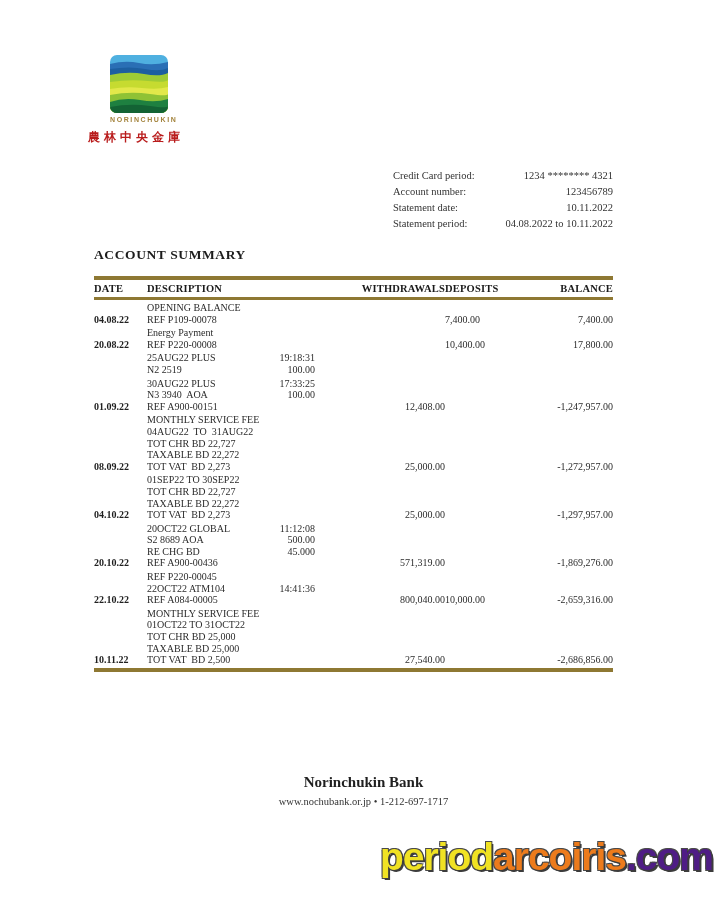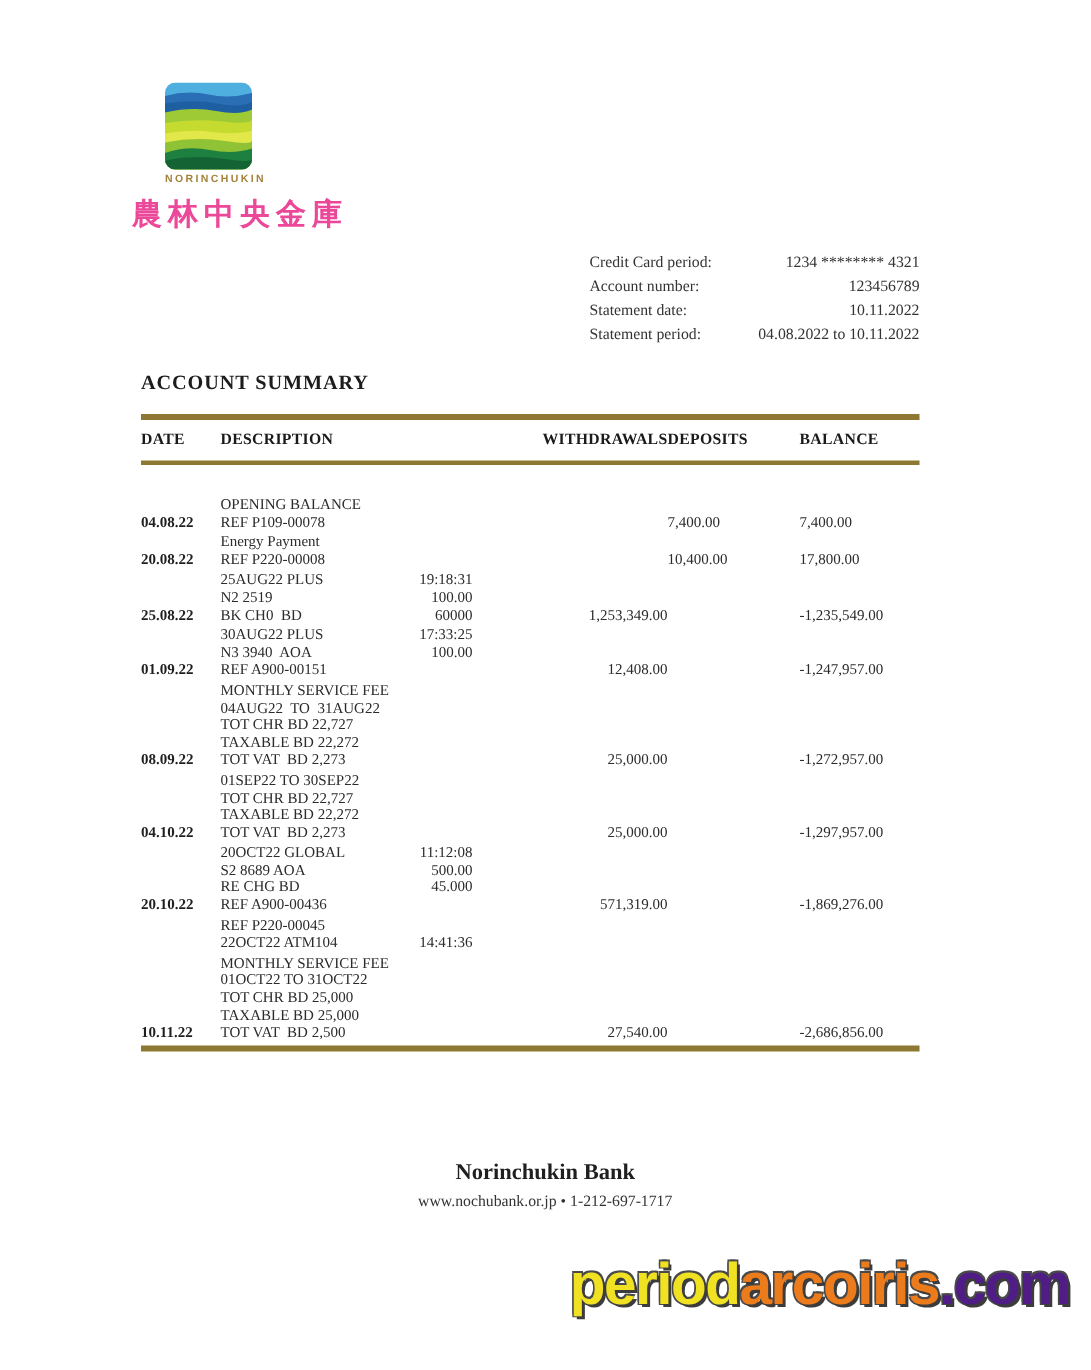--- a/index.html
+++ b/index.html
@@ -9,22 +9,22 @@
     background:#ffffff; overflow:hidden;
     font-family:"Liberation Serif", serif; color:#2e2e2e;
   }
 
   
   .logo-block { position:absolute; left:88px; top:55px; }
   .logo-img { position:absolute; left:22px; top:0; width:58px; height:58px; }
   .logo-en  { position:absolute; left:22px; top:61px; width:60px; text-align:center;
               font-family:"Liberation Sans", sans-serif; font-size:7px; font-weight:bold;
               letter-spacing:1.6px; color:#a3833c; white-space:nowrap; }
-  .logo-jp  { position:absolute; left:0; top:74px; font-size:20px; font-weight:bold;
-              letter-spacing:4px; color:#ec4899; white-space:nowrap; }
+  .logo-jp  { position:absolute; left:0; top:74px; font-size:12px; font-weight:bold;
+              letter-spacing:4px; color:#b91c1c; white-space:nowrap; }
 
   
   .customer { position:absolute; left:94px; top:165px; }
   .customer-name { font-size:11.5px; font-weight:bold; color:#222; margin-bottom:5px; }
   .customer-line { font-size:10.5px; line-height:16px; color:#333; }
 
   
   .acct-info { position:absolute; left:393px; top:168px; width:220px; }
   .acct-row { display:flex; justify-content:space-between; font-size:10.5px; line-height:16px; color:#333; }
   .acct-label { text-align:left; }
@@ -32,28 +32,28 @@
 
   
   .summary-title { position:absolute; left:94px; top:247px; font-size:13.5px; font-weight:bold;
                    letter-spacing:0.6px; color:#1c1c1c; }
 
   
   .table { position:absolute; left:94px; top:276px; width:519px; }
   .rule { width:100%; }
   .rule-thick { height:4px; background:#8e7833; }
   .rule-mid   { height:3px; background:#8e7833; }
-  .thead { display:flex; align-items:center; height:27px; font-size:10.5px; font-weight:bold;
+  .thead { display:flex; align-items:center; height:17px; font-size:10.5px; font-weight:bold;
            color:#1a1a1a; letter-spacing:0.2px; }
   .col-date { width:53px;  flex:0 0 53px; }
   .col-desc { width:206px; flex:0 0 206px; position:relative; }
   .col-wd   { width:92px;  flex:0 0 92px;  text-align:right; }
   .col-dep  { width:88px;  flex:0 0 88px;  }
-  .col-bal  { width:80px;  flex:0 0 80px;  }
-  .tbody { padding:21px 0 2px 0; }
+  .col-bal  { width:80px;  flex:0 0 80px;  text-align:right; }
+  .tbody { padding:2px 0 2px 0; }
   .txn { margin-top:2px; }
   .txn:first-child { margin-top:0; }
   .txn-row { display:flex; height:11.6px; line-height:11.6px; font-size:10px; color:#2b2b2b; }
   .txn-row .col-date { font-weight:bold; color:#1f1f1f; }
   .desc-text { white-space:pre; }
   .desc-value { position:absolute; left:0; top:0; width:168px; text-align:right; }
 
   
   .footer { position:absolute; left:0; top:774px; width:727px; text-align:center; color:#2d2d2d; }
   .footer-bank { font-size:15px; font-weight:bold; color:#1f1f1f; margin-bottom:2px; }
@@ -183,30 +183,20 @@
           <div class="txn-row">
             <div class="col-date"></div>
             <div class="col-desc">
               <div class="desc-text">N2 2519</div>
               <div class="desc-value">100.00</div>
             </div>
             <div class="col-wd"></div>
             <div class="col-dep"></div>
             <div class="col-bal"></div>
           </div>
-          <div class="txn-row">
-            <div class="col-date">25.08.22</div>
-            <div class="col-desc">
-              <div class="desc-text">BK CH0  BD</div>
-              <div class="desc-value">60000</div>
-            </div>
-            <div class="col-wd">1,253,349.00</div>
-            <div class="col-dep"></div>
-            <div class="col-bal">-1,235,549.00</div>
-          </div>
         </div>
         <div class="txn">
           <div class="txn-row">
             <div class="col-date"></div>
             <div class="col-desc">
               <div class="desc-text">30AUG22 PLUS</div>
               <div class="desc-value">17:33:25</div>
             </div>
             <div class="col-wd"></div>
             <div class="col-dep"></div>
@@ -370,20 +360,29 @@
           </div>
           <div class="txn-row">
             <div class="col-date"></div>
             <div class="col-desc">
               <div class="desc-text">22OCT22 ATM104</div>
               <div class="desc-value">14:41:36</div>
             </div>
             <div class="col-wd"></div>
             <div class="col-dep"></div>
             <div class="col-bal"></div>
+          </div>
+          <div class="txn-row">
+            <div class="col-date">22.10.22</div>
+            <div class="col-desc">
+              <div class="desc-text">REF A084-00005</div>
+            </div>
+            <div class="col-wd">800,040.00</div>
+            <div class="col-dep">10,000.00</div>
+            <div class="col-bal">-2,659,316.00</div>
           </div>
         </div>
         <div class="txn">
           <div class="txn-row">
             <div class="col-date"></div>
             <div class="col-desc">
               <div class="desc-text">MONTHLY SERVICE FEE</div>
             </div>
             <div class="col-wd"></div>
             <div class="col-dep"></div>

